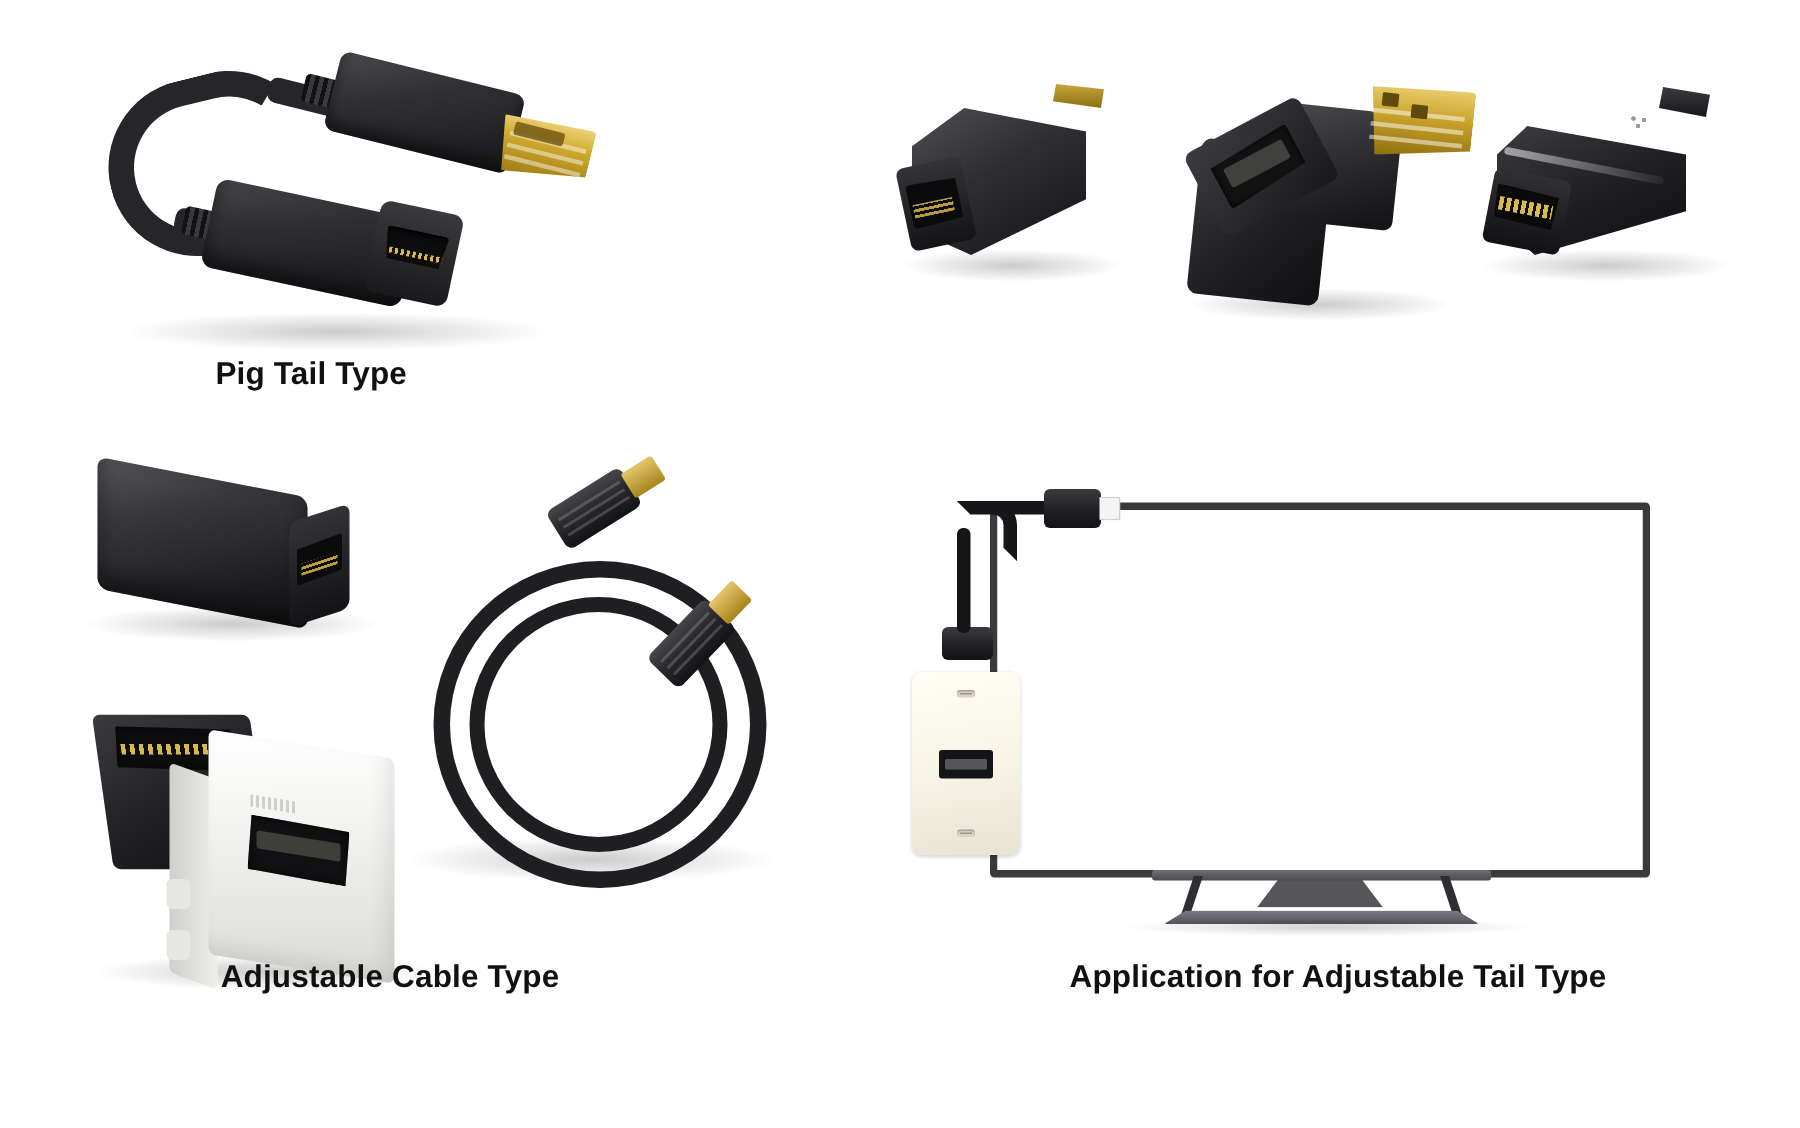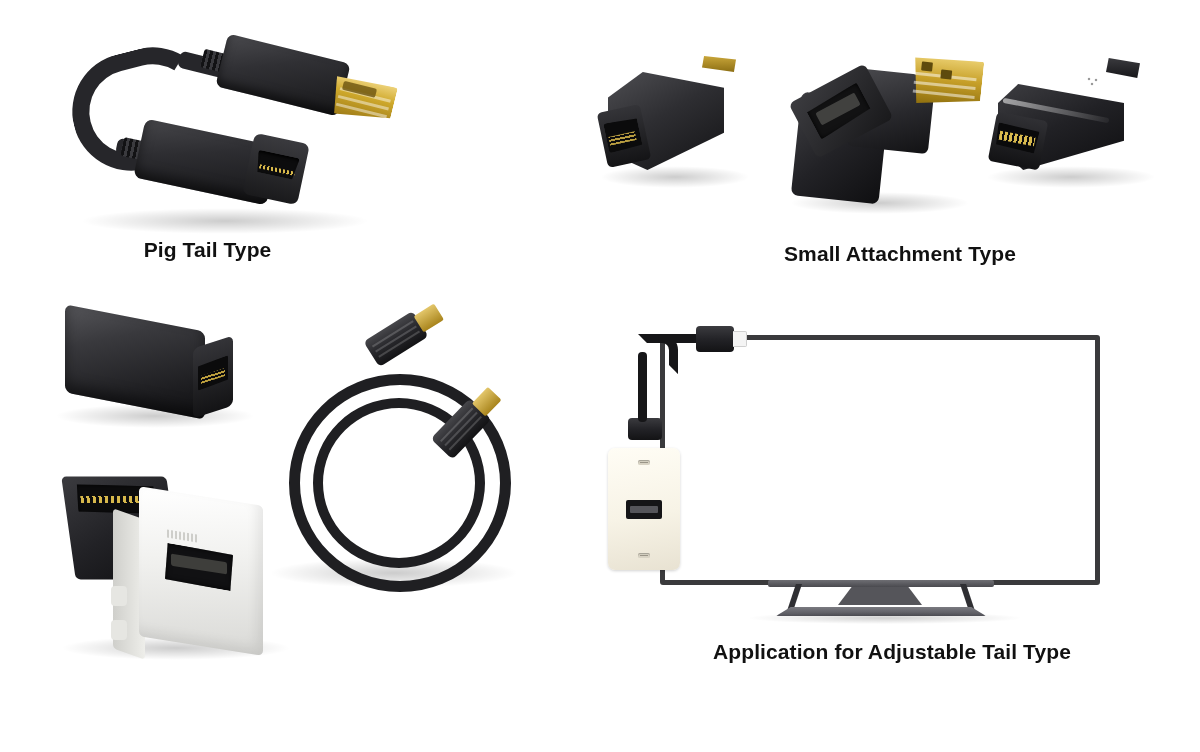--- a/index.html
+++ b/index.html
@@ -427,21 +427,20 @@
       <div class="shadow" style="left:386px;top:116px;width:170px;height:22px;"></div>
       <div class="fl-body"></div>
       <div class="fl-edge"></div>
       <div class="fl-face"></div>
       <div class="fl-slot"></div>
       <div class="fl-pins"></div>
       <div class="fl-dots"></div>
       <div class="fl-plug"></div>
     </div>
 
-    <div class="caption" style="left:30px;top:242px;width:540px;">Small Attachment Type</div>
   </div>
 
   <div class="quad" id="q3">
     <div class="stage" style="left:55px;top:10px;width:480px;height:340px;">
 
       <div class="shadow" style="left:0;top:104px;width:200px;height:24px;"></div>
       <div class="cp-body"></div>
       <div class="cp-face"></div>
       <div class="cp-slot"></div>
       <div class="cp-pins"></div>
@@ -474,20 +473,21 @@
         <div class="cbl-conn" style="left:150px;top:92px;width:56px;height:30px;transform:rotate(-46deg);">
           <div class="grip"></div>
           <div class="rib" style="top:8px;"></div>
           <div class="rib" style="top:14px;"></div>
           <div class="rib" style="top:20px;"></div>
           <div class="tip" style="right:-21px;top:5px;width:23px;height:19px;"></div>
         </div>
       </div>
     </div>
 
+    <div class="caption" style="left:0;top:350px;width:520px;">Adjustable Cable Type</div>
   </div>
 
   <div class="quad" id="q4">
     <div class="stage" style="left:0;top:0;width:580px;height:340px;">
 
       <div class="tv-frame">
         <div class="tv-screen"></div>
       </div>
       <div class="tv-neck"></div>
       <div class="tv-base">

